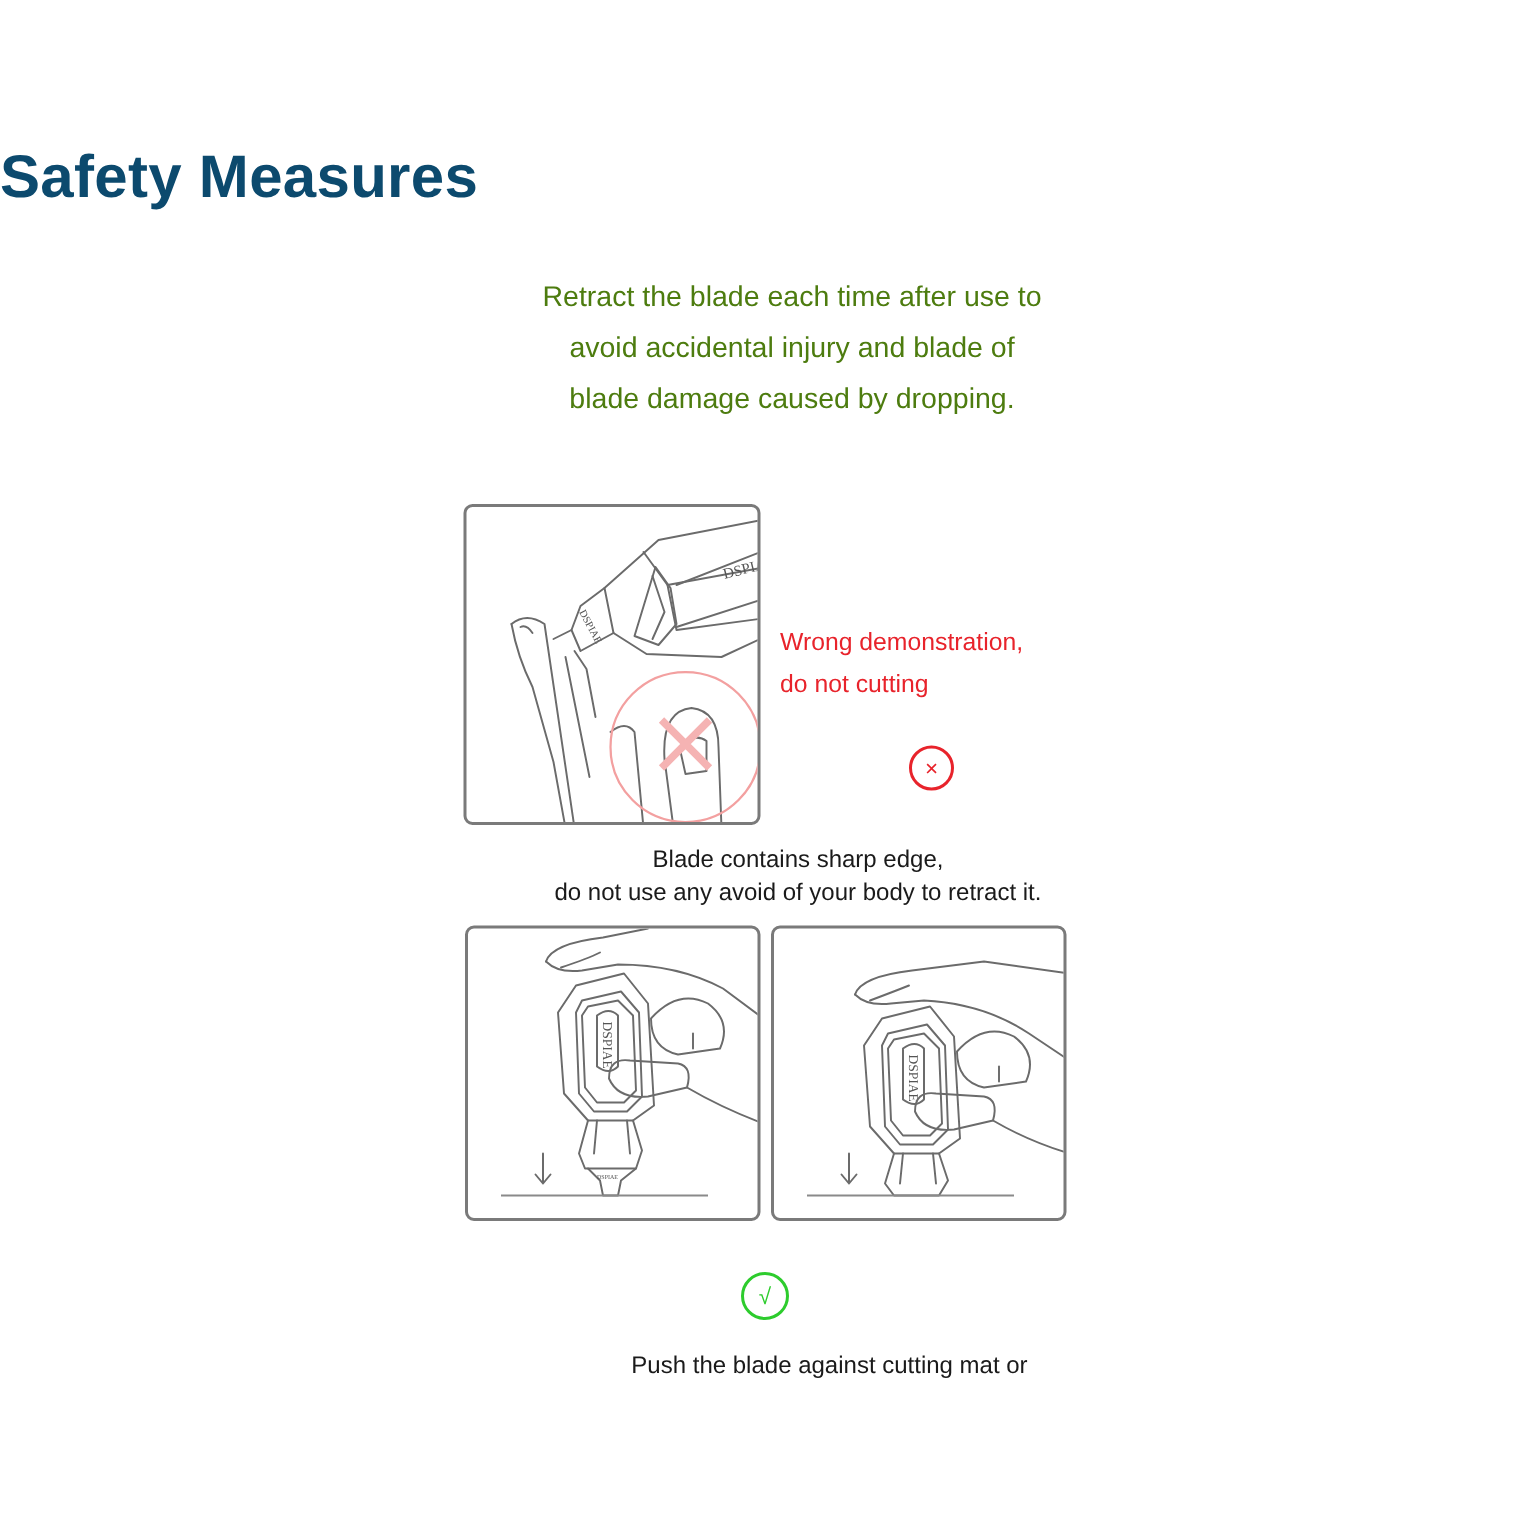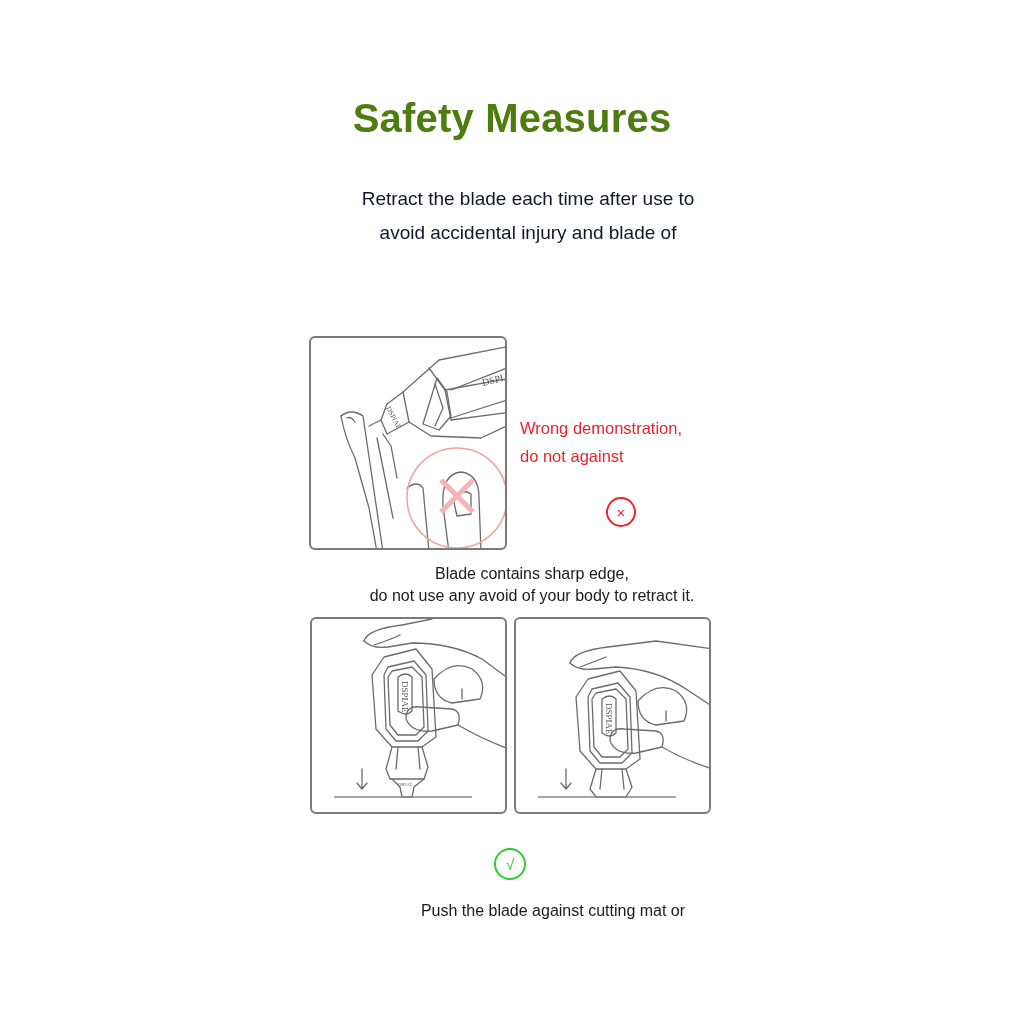--- a/index.html
+++ b/index.html
@@ -1,26 +1,26 @@
 <!DOCTYPE html>
 <html><head>
   <meta charset="utf-8">
   <style>
     html, body { margin: 0; padding: 0; background: #ffffff; }
     body {
       width: 1024px; height: 1024px; position: relative; overflow: hidden;
       font-family: "Liberation Sans", "DejaVu Sans", sans-serif; color: #111;
     }
     .title {
-      position: absolute; left: 0; right: 0; top: 96px; text-align: center;
-      font-size: 40px; font-weight: bold; letter-spacing: 0.2px; color: #4d7c0f;
+      position: absolute; left: 0; right: 0; top: 96px; 
+      font-size: 40px; font-weight: bold; letter-spacing: 0.2px; color: #0c4a6e;
     }
     .intro {
       position: absolute; left: 0; right: 0; top: 182px; text-align: center;
-      font-size: 19px; line-height: 34px; color: #0f172a; margin-left: 32px;
+      font-size: 19px; line-height: 34px; color: #4d7c0f; margin-left: 32px;
     }
     .intro div { white-space: nowrap; }
     .panel {
       position: absolute; border: 2px solid #7a7a7a; border-radius: 6px;
       background: #fff; overflow: hidden; box-sizing: border-box;
     }
     .panel svg { position: absolute; left: 0; top: 0; }
     #panel-wrong { left: 309px; top: 336px; width: 198px; height: 214px; }
     #panel-press-1 { left: 310px; top: 617px; width: 197px; height: 197px; }
     #panel-press-2 { left: 514px; top: 617px; width: 197px; height: 197px; }
@@ -51,20 +51,21 @@
     .brand { font-family: "Liberation Serif", serif; fill: #555; }
   </style>
 </head>
 <body>
 
 <div class="title">Safety Measures</div>
 
 <div class="intro">
   <div>Retract the blade each time after use to</div>
   <div>avoid accidental injury and blade of</div>
+  <div>blade damage caused by dropping.</div>
 </div>
 
 <div class="panel" id="panel-wrong">
   <svg width="198" height="214" viewBox="0 0 198 214">
 
     <path class="line" d="M92 54 L128 22 L200 8 L200 86 L170 100 L120 98 L98 84 Z"></path>
     <path class="line" d="M118 30 L134 52 L200 40"></path>
     <path class="line" d="M134 52 L140 82 L200 74"></path>
     <path class="line" d="M126 40 L136 54 L140 78 L128 92 L112 86 Z"></path>
     <path class="line" d="M140 52 L196 30 M140 80 L196 62"></path>
@@ -85,21 +86,21 @@
     <path class="line" d="M142 160 Q152 150 160 156 L160 176 L146 178 Z"></path>
     <path class="line" d="M96 150 Q106 142 112 150 L118 214"></path>
 
     <circle cx="146" cy="160" r="50" fill="none" stroke="#f3a0a0" stroke-width="1.5"></circle>
     <path d="M130 142 L162 174 M162 142 L130 174" stroke="#f5b3b3" stroke-width="5" stroke-linecap="butt" fill="none"></path>
   </svg>
 </div>
 
 <div class="warning">
   <div style="color:#e8232b;">Wrong demonstration,</div>
-  <div style="color:#e8232b;">do not against</div>
+  <div style="color:#e8232b;">do not cutting</div>
 </div>
 
 <div class="x-badge" style="border-color:#e8232b;color:#e8232b;">
   <span>×</span>
 </div>
 
 <div class="caption-mid">
   <div>Blade contains sharp edge,</div>
   <div>do not use any avoid of your body to retract it.</div>
 </div>

